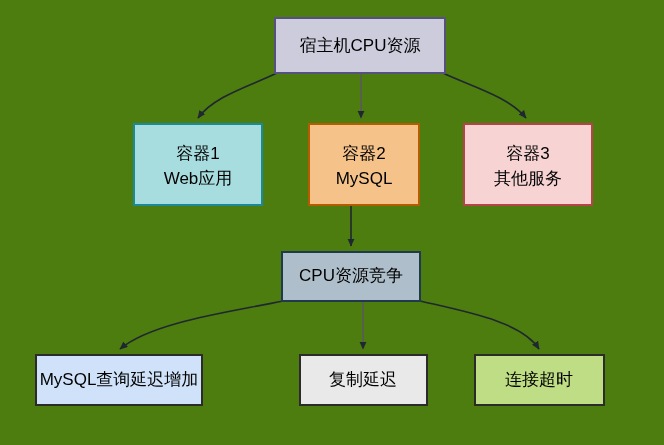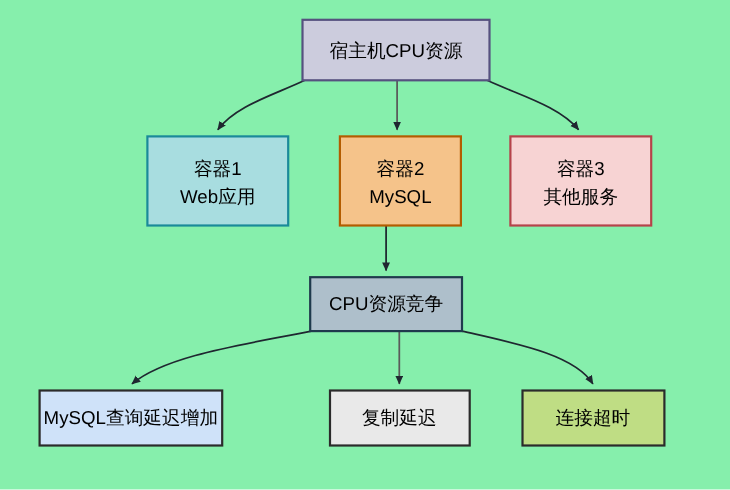--- a/index.html
+++ b/index.html
@@ -10,21 +10,21 @@
   body {
     width: 664px;
     height: 445px;
     overflow: hidden;
     font-family: "Liberation Sans", "DejaVu Sans", sans-serif;
   }
   #diagram-root {
     position: relative;
     width: 664px;
     height: 445px;
-    background: #86efac;
+    background: #4d7c0f;
   }
   svg#flow-svg {
     position: absolute;
     top: 0;
     left: 0;
     width: 664px;
     height: 445px;
     display: block;
   }
   .node-label {

